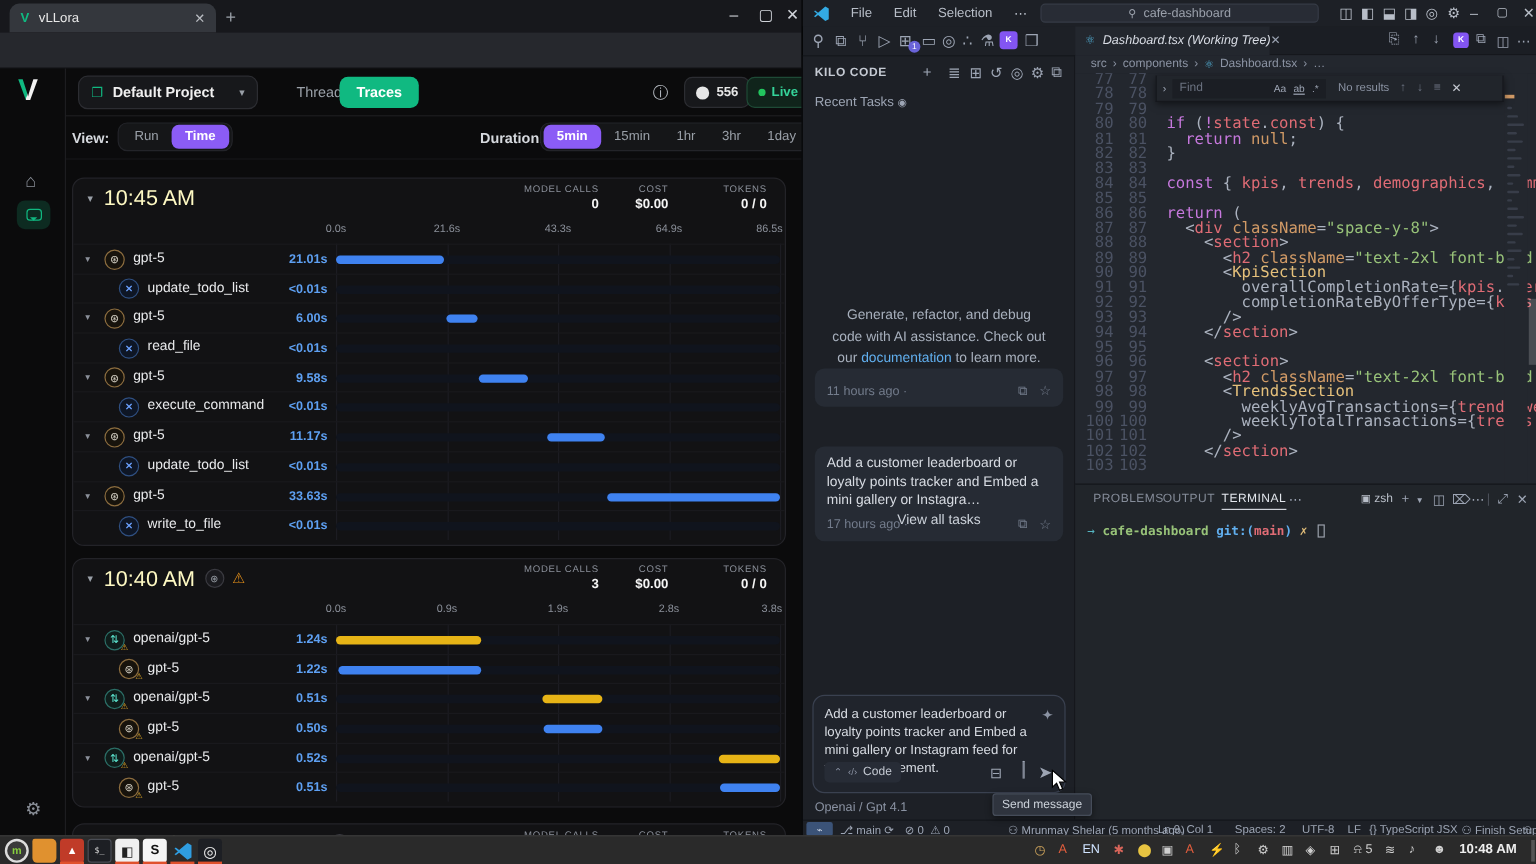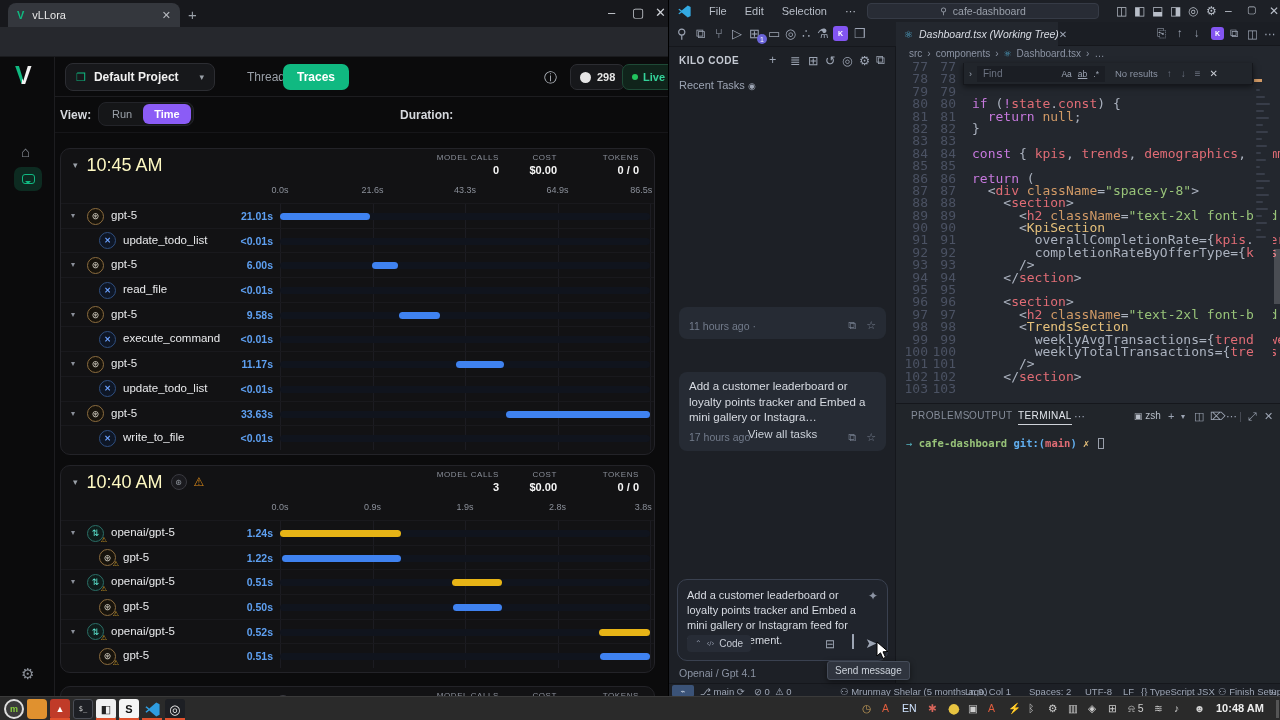--- a/index.html
+++ b/index.html
@@ -234,34 +234,41 @@
         </div>
         <div class="threads abs">
             <span>Threads</span>
           </div>
         <div class="tracespill abs">
             <span>Traces</span>
           </div>
         <span class="hinfo abs">ⓘ</span>
         <div class="ghpill abs">
           <span class="ghmark"></span>
-          <span>298</span>
+          <span>556</span>
         </div>
         <div class="livepill abs">
           <span class="livedot"></span>
           <span class="livetx">Live</span>
         </div>
       </div>
       <div class="viewrow abs">
         <span class="vlabel abs" style="left:5px;top:11px">View:</span>
         <div class="segwrap abs" style="left:43px;top:5px" id="view-seg">
             <span class="segopt">Run</span>
             <span class="segopt segon">Time</span>
           </div>
         <span class="vlabel abs" style="left:345px;top:11px">Duration:</span>
+        <div class="segwrap abs" style="left:395px;top:5px" id="dur-seg">
+            <span class="segopt segon">5min</span>
+            <span class="segopt">15min</span>
+            <span class="segopt">1hr</span>
+            <span class="segopt">3hr</span>
+            <span class="segopt">1day</span>
+          </div>
       </div>
       <div id="trace-cards">
           <div class="card" style="top: 91px; height: 307px;">
             <div class="chead">
               <span class="ctw">▾</span>
               <span class="ctime">10:45 AM</span>
             </div>
             <div class="stat" style="right: 155px;">
               <div class="sl">MODEL CALLS</div>
               <div class="sv">0</div>
@@ -511,20 +518,25 @@
       <div id="kilo-hicons">
           <span class="kicon" style="left: 100px;">+</span>
           <span class="kicon" style="left: 121px;">≣</span>
           <span class="kicon" style="left: 139px;">⊞</span>
           <span class="kicon" style="left: 156px;">↺</span>
           <span class="kicon" style="left: 173px;">◎</span>
           <span class="kicon" style="left: 190px;">⚙</span>
           <span class="kicon" style="left: 207px;">⧉</span>
         </div>
       <span class="krecent abs"><span>Recent Tasks</span> <span style="font-size:9px">◉</span></span>
+      <div class="kintro abs">
+        <span>Generate, refactor, and debug</span><br>
+        <span>code with AI assistance. Check out</span><br>
+        <span>our </span><span class="klink">documentation</span><span> to learn more.</span>
+      </div>
       <div id="task-cards">
           <div class="kcard" style="top: 260px;">
             <div class="meta">
               <span class="age">11 hours ago  ·</span>
               <span class="mi">⧉</span>
               <span class="mi">☆</span>
             </div>
           </div>
           <div class="kcard" style="top: 325px;">
             <div class="tx">Add a customer leaderboard or loyalty points tracker and Embed a mini gallery or Instagra…</div>

